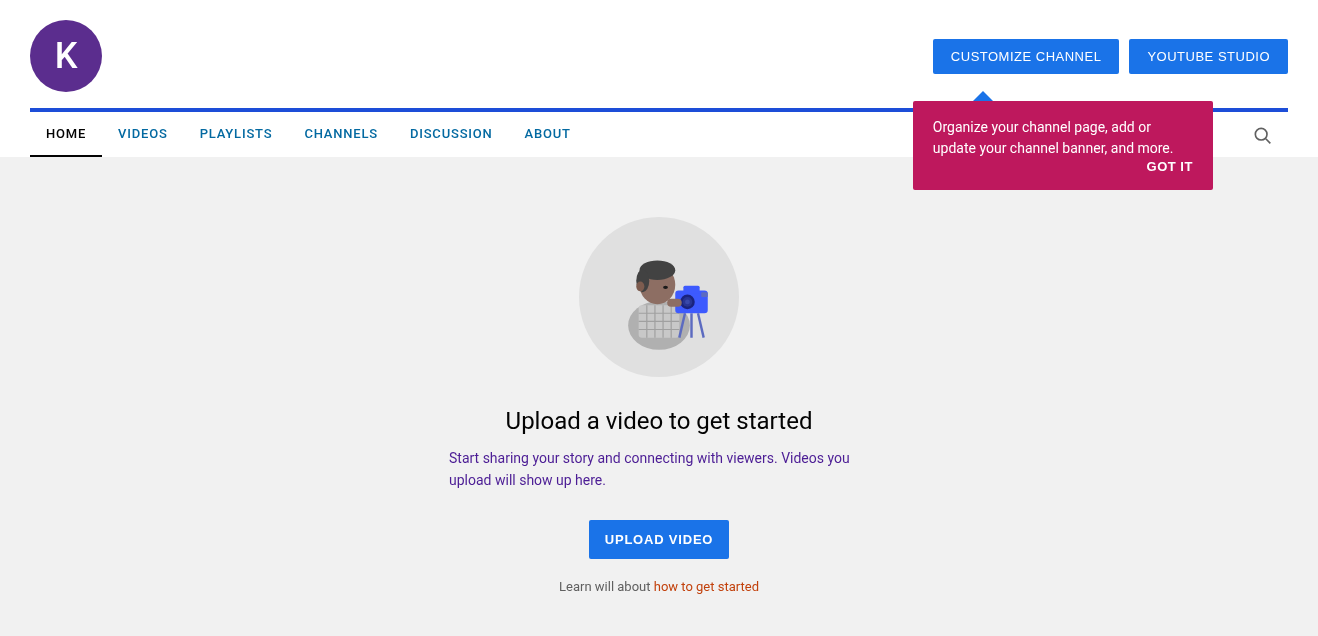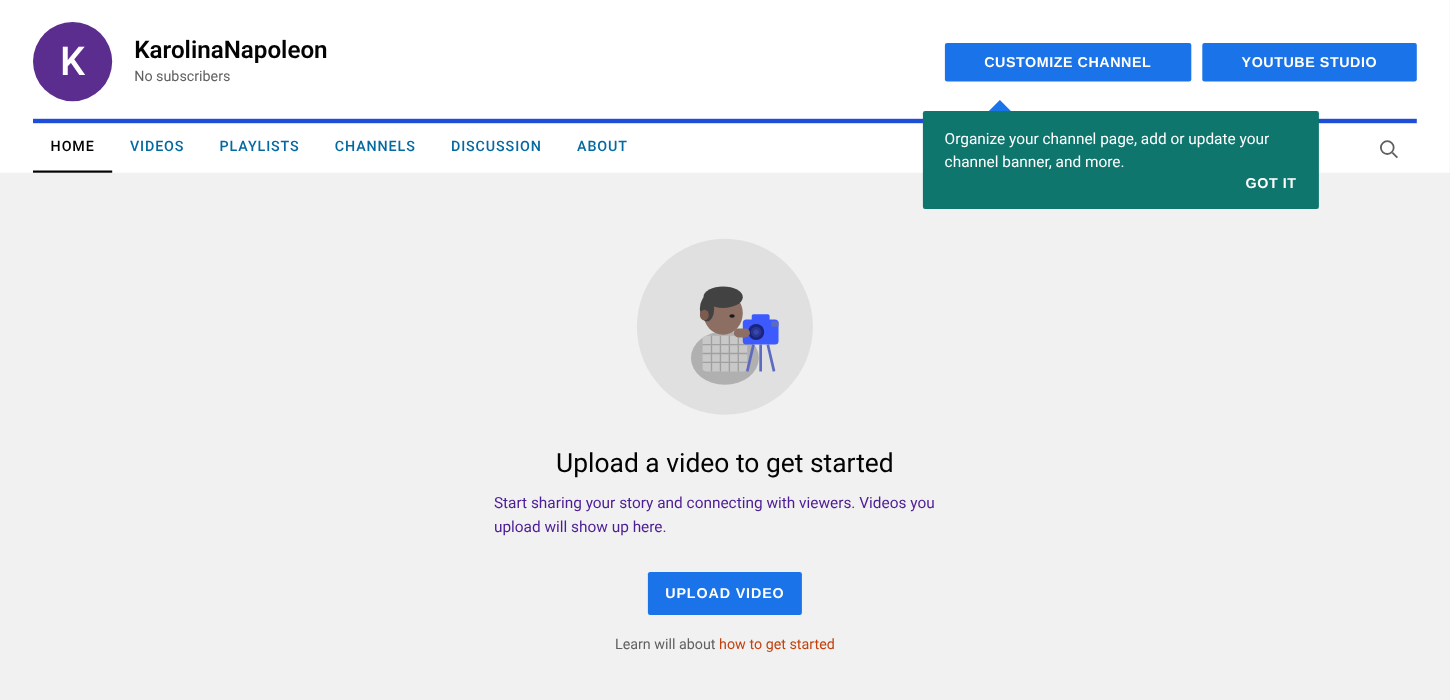--- a/index.html
+++ b/index.html
@@ -55,23 +55,23 @@
       display: flex;
       gap: 10px;
       align-items: flex-start;
       position: relative;
     }
 
     .btn-primary {
       background: #1a73e8;
       color: #fff;
       border: none;
-      padding: 10px 36px;
-      font-size: 13px;
-      font-weight: 700;
+      padding: 10px 18px;
+      font-size: 13px;
+      font-weight: 400;
       letter-spacing: 0.5px;
       cursor: pointer;
       border-radius: 2px;
       text-transform: uppercase;
     }
 
     
     .tooltip-wrapper {
       position: absolute;
       top: 52px;
@@ -82,25 +82,25 @@
     .tooltip-arrow {
       width: 0;
       height: 0;
       border-left: 10px solid transparent;
       border-right: 10px solid transparent;
       border-bottom: 10px solid #1a73e8;
       margin-left: 60px;
     }
 
     .tooltip-box {
-      background: #0f766e;
+      background: #be185d;
       color: #fff;
       padding: 16px 20px;
       border-radius: 2px;
-      width: 360px;
+      width: 300px;
       font-size: 14px;
       line-height: 1.5;
     }
 
     .tooltip-got-it {
       display: flex;
       justify-content: flex-end;
     }
 
     .tooltip-got-it button {
@@ -220,24 +220,20 @@
     }
   </style>
 </head>
 <body>
 
 <div class="channel-header">
   <div class="channel-info-row">
     <div class="channel-info-left">
       <div class="avatar-circle">
         <span>K</span>
-      </div>
-      <div>
-        <div class="channel-name">KarolinaNapoleon</div>
-        <div class="channel-subscribers">No subscribers</div>
       </div>
     </div>
 
     <div class="header-buttons">
       <button class="btn-primary">CUSTOMIZE CHANNEL</button>
       <button class="btn-primary">YOUTUBE STUDIO</button>
 
       <div class="tooltip-wrapper">
         <div class="tooltip-arrow"></div>
         <div class="tooltip-box">

